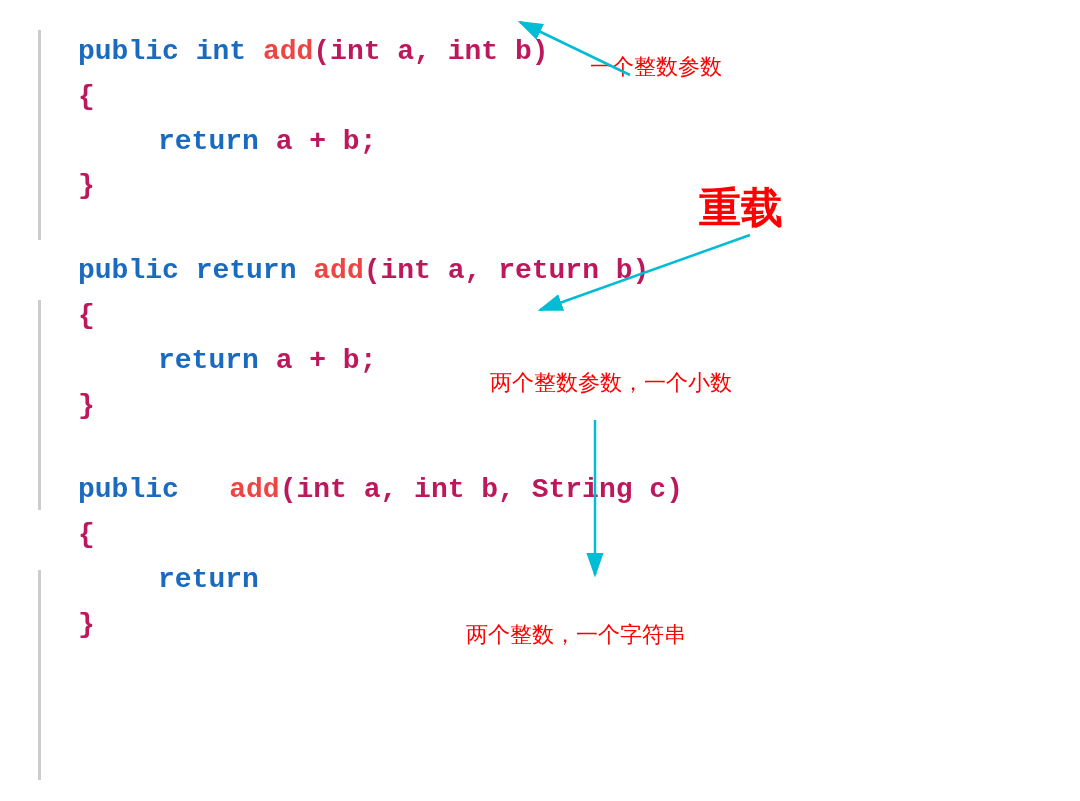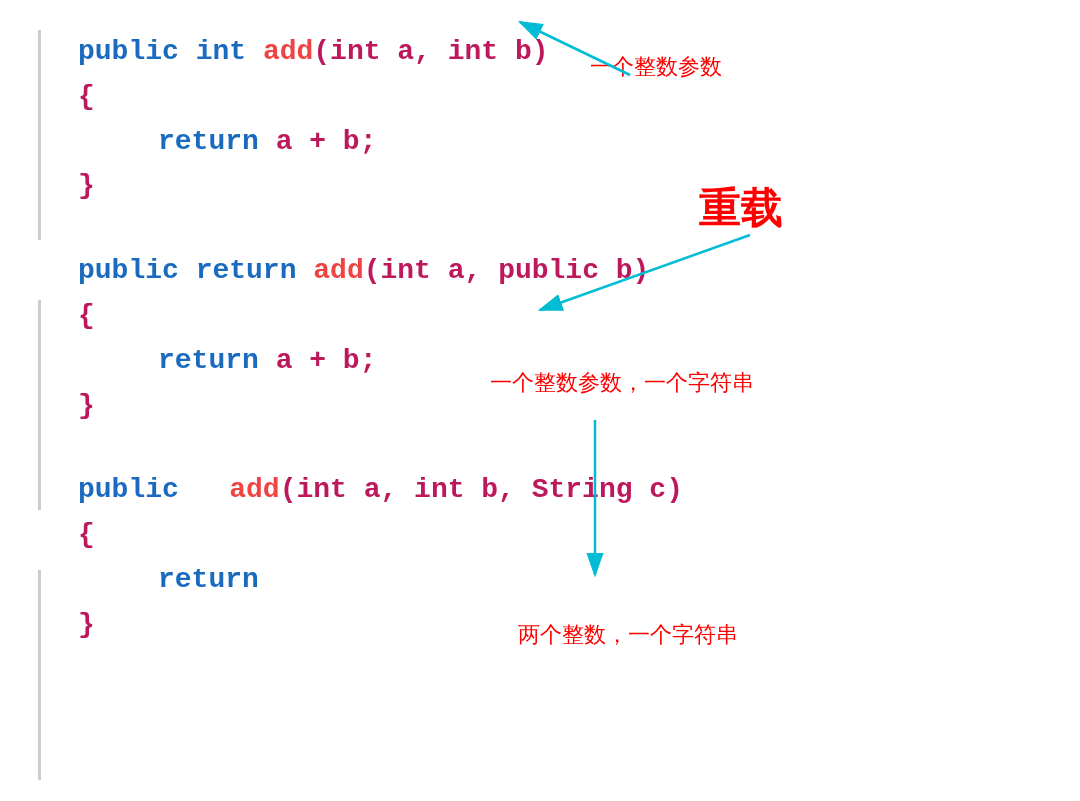--- a/index.html
+++ b/index.html
@@ -116,21 +116,21 @@
     <div class="code-line">
       <span class="kw-black">}</span>
     </div>
   </div>
 
   <div class="code-block">
     <div class="code-line">
       <span class="kw-blue">public</span>&nbsp;
       <span class="kw-blue">return</span>&nbsp;
       <span class="kw-gray">add</span>
-      <span class="kw-black">(int a, public b)</span>
+      <span class="kw-black">(int a, return b)</span>
     </div>
     <div class="code-line">
       <span class="kw-black">{</span>
     </div>
     <div class="code-line indent">
       <span class="kw-blue">return</span>&nbsp;
       <span class="kw-black">a + b;</span>
     </div>
     <div class="code-line">
       <span class="kw-black">}</span>
@@ -152,22 +152,22 @@
     </div>
     <div class="code-line">
       <span class="kw-black">}</span>
     </div>
   </div>
 
 </div>
 
 <div class="annotation" style="top: 52px; left: 590px;">一个整数参数</div>
 <div class="annotation-big" style="top: 180px; left: 699px;">重载</div>
-<div class="annotation" style="top: 368px; left: 490px;">一个整数参数，一个字符串</div>
-<div class="annotation" style="top: 620px; left: 518px;">两个整数，一个字符串</div>
+<div class="annotation" style="top: 368px; left: 490px;">两个整数参数，一个小数</div>
+<div class="annotation" style="top: 620px; left: 466px;">两个整数，一个字符串</div>
 
 <svg class="arrows-svg">
   <defs>
     <marker id="arrowhead-cyan" markerWidth="10" markerHeight="7" refX="9" refY="3.5" orient="auto">
       <polygon points="0 0, 10 3.5, 0 7" fill="#00bcd4"></polygon>
     </marker>
   </defs>
 
   <line x1="630" y1="75" x2="520" y2="22" stroke="#00bcd4" stroke-width="2.5" marker-end="url(#arrowhead-cyan)"></line>
 

